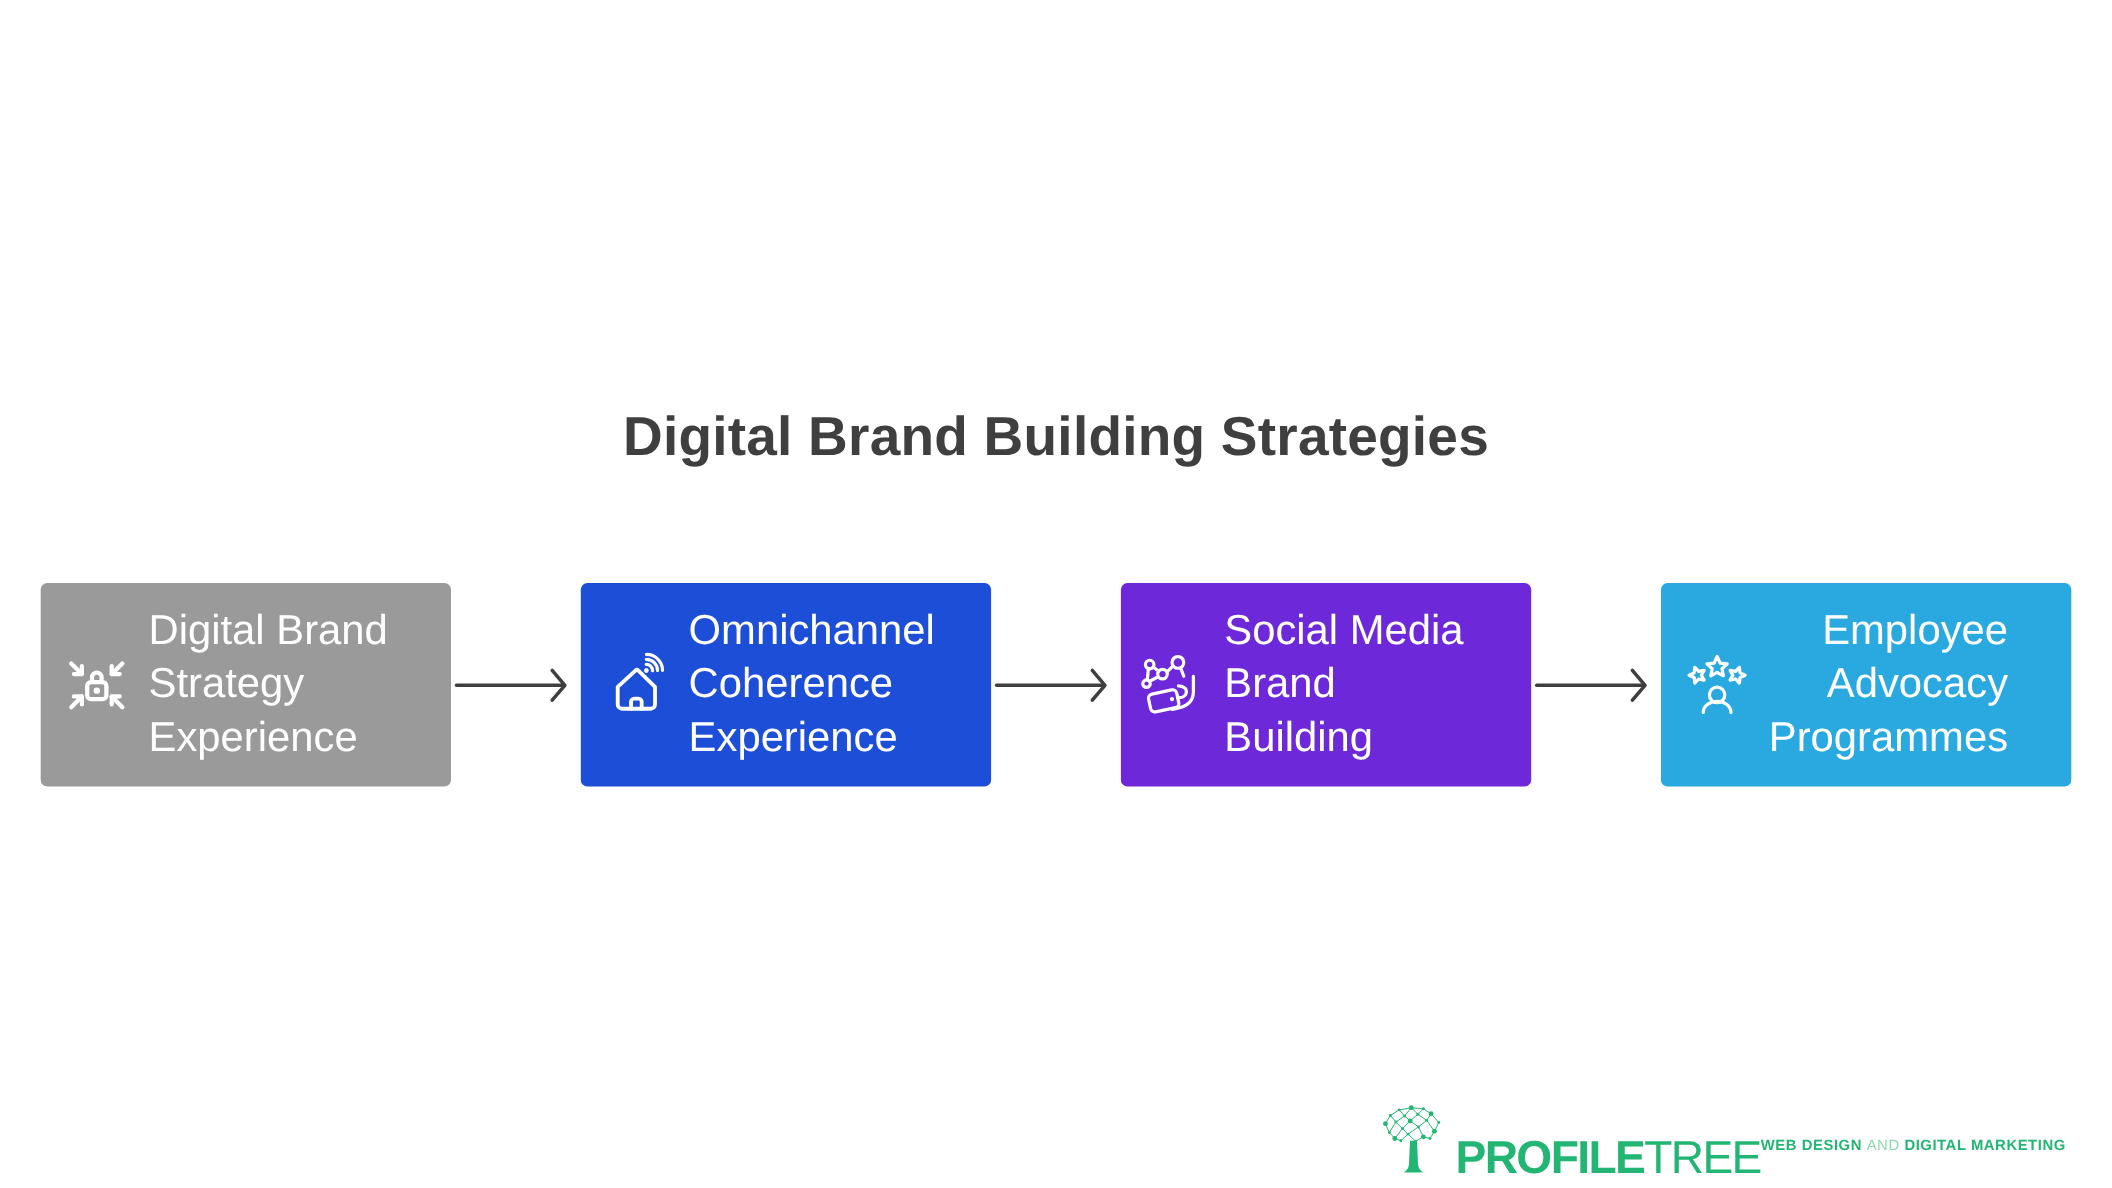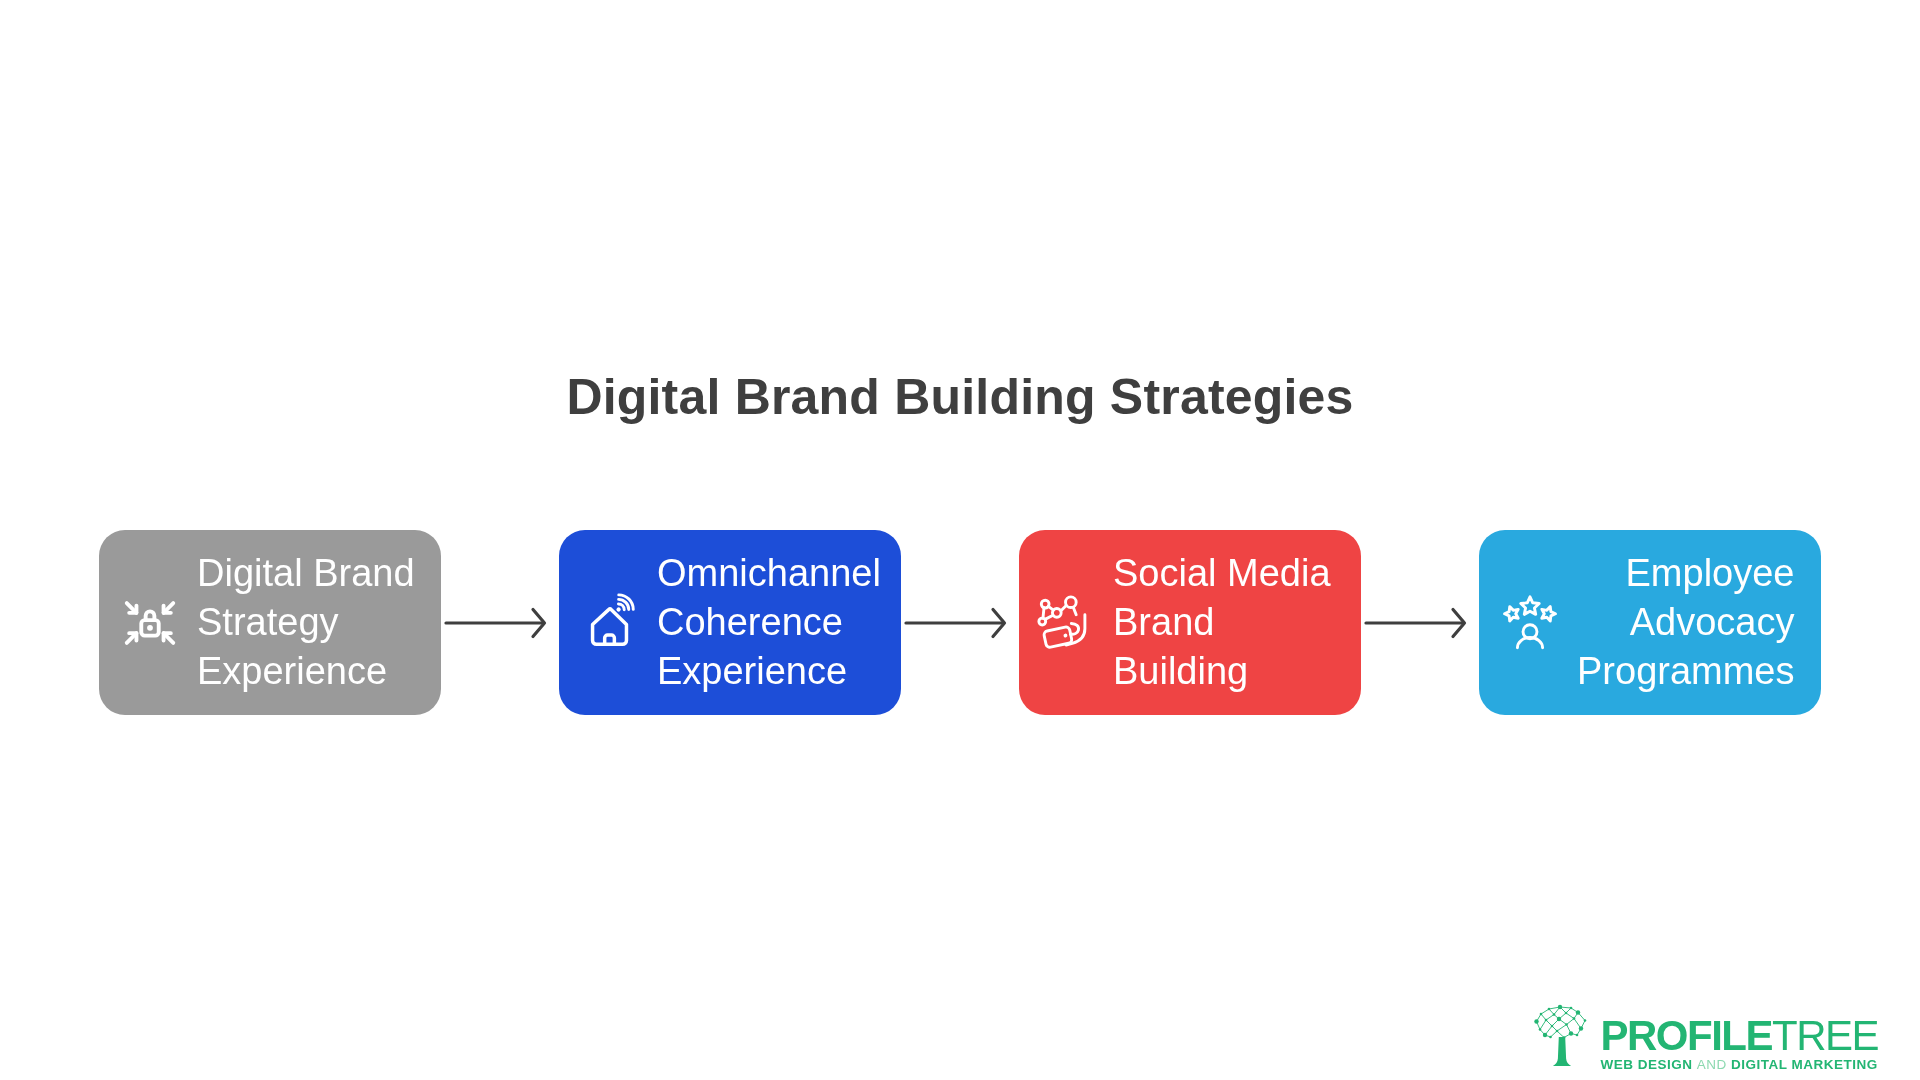--- a/index.html
+++ b/index.html
@@ -28,23 +28,23 @@
   .flow {
     position: absolute;
     top: 530px;
     left: 0;
     width: 100%;
     display: flex;
     justify-content: center;
     align-items: center;
   }
   .box {
-    width: 342px;
+    width: 373px;
     height: 185px;
-    border-radius: 26px;
+    border-radius: 6px;
     display: flex;
     align-items: center;
     padding: 0 8px 0 20px;
     color: #ffffff;
     flex: 0 0 auto;
   }
   .box .icon {
     flex: 0 0 62px;
     height: 62px;
     display: block;
@@ -69,21 +69,21 @@
   
   .logo {
     position: absolute;
     right: 42px;
     bottom: 8px;
     display: flex;
     align-items: flex-end;
     color: var(--green, #23B573);
   }
   .logo .tree { width: 58px; height: 66px; margin-right: 9px; margin-bottom: 2px; }
-  .logo .text-block { display: flex; flex-direction: column; align-items: flex-start; }
+  .logo .text-block { display: flex; flex-direction: row; align-items: flex-start; }
   .wordmark {
     font-size: 42px;
     line-height: 40px;
     letter-spacing: -1.5px;
     white-space: nowrap;
   }
   .wordmark .bold { font-weight: 700; }
   .wordmark .light { font-weight: 400; }
   .tagline {
     margin-top: 1px;
@@ -160,21 +160,21 @@
     </div>
   </div>
 
   <svg class="arrow" viewBox="0 0 118 44">
     <g fill="none" stroke="currentColor" stroke-width="3.2" stroke-linecap="round" stroke-linejoin="round">
       <path d="M5 22 H102"></path>
       <path d="M92 8.5 L103.5 22 L92 35.5"></path>
     </g>
   </svg>
 
-  <div class="box" style="background-color: #ef4444; padding-left: 16px;">
+  <div class="box" style="background-color: #6d28d9; padding-left: 16px;">
     <span class="icon">
       <svg viewBox="0 0 64 64">
         <g class="stroke" stroke-width="3">
           <circle cx="10.5" cy="12.5" r="4"></circle>
           <circle cx="37" cy="10.5" r="5.5"></circle>
           <circle cx="22.5" cy="21.5" r="4.5"></circle>
           <circle cx="7.5" cy="30.5" r="3.5"></circle>
           <path d="M13.8 14.8 L19 18.8"></path>
           <path d="M26.8 19.3 L32.2 13.9"></path>
           <path d="M10.8 28 L18.6 24"></path>

